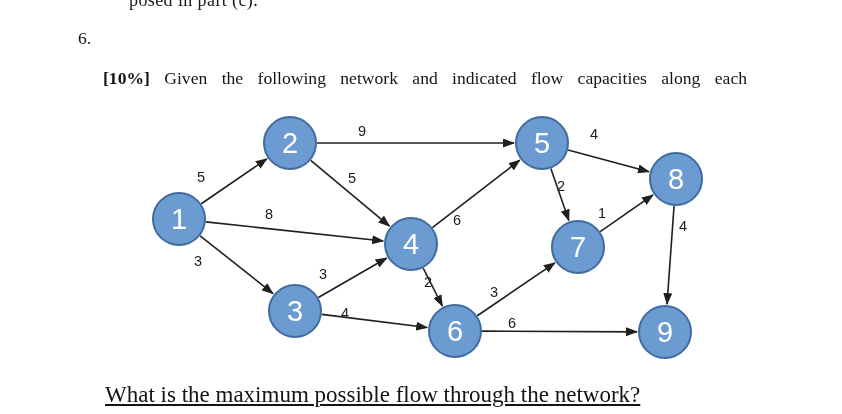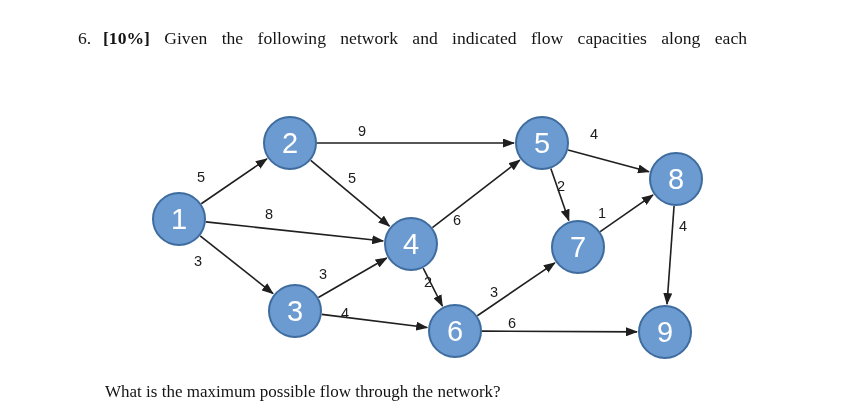--- a/index.html
+++ b/index.html
@@ -6,33 +6,36 @@
   body{
     width:842px;height:414px;background:#ffffff;position:relative;overflow:hidden;
     font-family:"Liberation Serif", serif;color:#141414;
   }
   .canvas{position:absolute;left:0;top:0;width:842px;height:414px;}
   .clip-line{position:absolute;top:0;left:0;width:842px;height:11px;overflow:hidden;}
   .clip-line span{position:absolute;left:129px;top:-10px;font-size:18px;letter-spacing:0.4px;color:#1a1a1a;white-space:pre;}
   .problem{position:absolute;left:78px;top:26px;width:672px;font-size:17.6px;line-height:25.4px;}
   .pnum{position:absolute;left:0;top:0;}
   .ptext{margin-left:25px;width:644px;}
-  .pline{height:25.4px;}
+  .pline{height:25.4px;margin-top:40px;}
   .just{text-align:justify;text-align-last:justify;}
   .pline b{font-weight:bold;}
-  .question{position:absolute;left:105px;top:382px;font-size:17px;}
+  .question{position:absolute;left:105px;top:382px;font-size:23px;text-decoration:underline;}
   svg.net{position:absolute;left:0;top:0;}
   .cap-label{font-family:"Liberation Sans", sans-serif;font-size:14.5px;}
   .node-num{font-family:"Liberation Sans", sans-serif;font-size:29px;}
 </style>
 </head>
 <body>
 
 <div class="canvas">
 
+  <div class="clip-line">
+    <span>posed in part (c).</span>
+  </div>
 
   <div class="problem">
     <span class="pnum">6.</span>
     <div class="ptext">
       <div class="pline just"><b>[10%]</b><span> Given the following network and indicated flow capacities along each</span></div>
     </div>
   </div>
 
   <svg class="net" width="842" height="414" viewBox="0 0 842 414" xmlns="http://www.w3.org/2000/svg">
       <defs>

